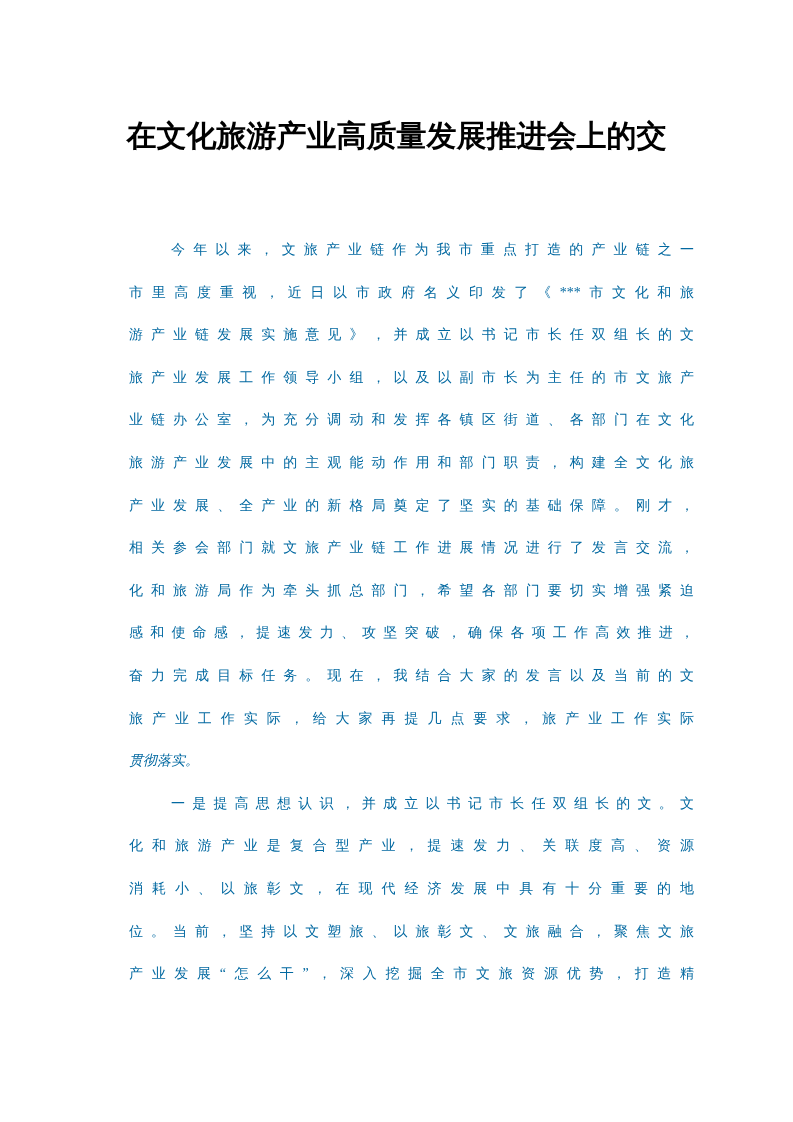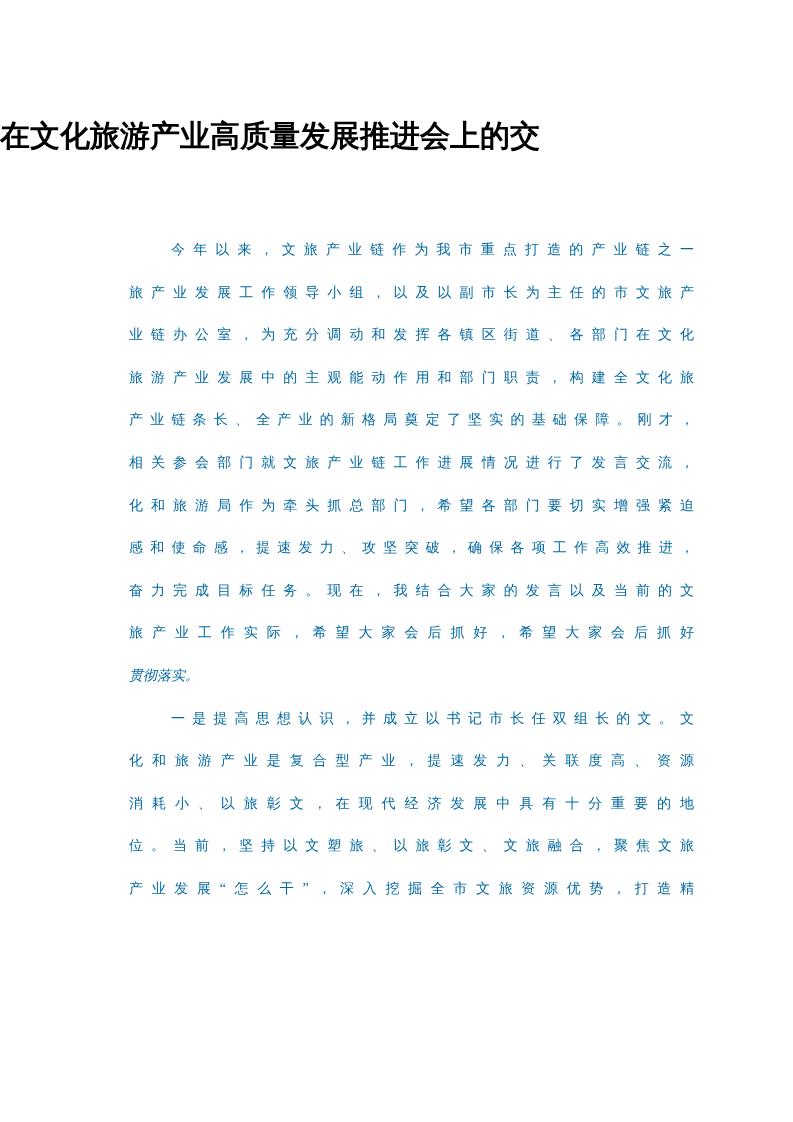--- a/index.html
+++ b/index.html
@@ -15,20 +15,21 @@
     color: #000000;
     font-family: "Liberation Serif", serif;
     overflow: hidden;
   }
   .doc-title {
     position: absolute;
     top: 111px;
     left: 0;
     width: 100%;
     margin: 0;
+    text-align: center;
     font-size: 30px;
     font-weight: 700;
     line-height: 50px;
     color: #000000;
   }
   .doc-body {
     position: absolute;
     left: 121px;
     top: 229px;
     width: 565px;
@@ -54,29 +55,31 @@
 </style>
 </head>
 <body>
 
 <div class="page">
   <h1 class="doc-title">
     <div>在文化旅游产业高质量发展推进会上的交</div>
   </h1>
   <div class="doc-body" id="doc-body">
       <div class="text-line first-line">今年以来，文旅产业链作为我市重点打造的产业链之一</div>
+      <div class="text-line">市里高度重视，近日以市政府名义印发了《***市文化和旅</div>
+      <div class="text-line">游产业链发展实施意见》，并成立以书记市长任双组长的文</div>
       <div class="text-line">旅产业发展工作领导小组，以及以副市长为主任的市文旅产</div>
       <div class="text-line">业链办公室，为充分调动和发挥各镇区街道、各部门在文化</div>
       <div class="text-line">旅游产业发展中的主观能动作用和部门职责，构建全文化旅</div>
-      <div class="text-line">产业链条长、全产业的新格局奠定了坚实的基础保障。刚才，</div>
+      <div class="text-line">产业发展、全产业的新格局奠定了坚实的基础保障。刚才，</div>
       <div class="text-line">相关参会部门就文旅产业链工作进展情况进行了发言交流，</div>
       <div class="text-line">化和旅游局作为牵头抓总部门，希望各部门要切实增强紧迫</div>
       <div class="text-line">感和使命感，提速发力、攻坚突破，确保各项工作高效推进，</div>
       <div class="text-line">奋力完成目标任务。现在，我结合大家的发言以及当前的文</div>
-      <div class="text-line">旅产业工作实际，希望大家会后抓好，希望大家会后抓好</div>
+      <div class="text-line">旅产业工作实际，给大家再提几点要求，旅产业工作实际</div>
       <div class="text-line para-end">贯彻落实。</div>
       <div class="text-line first-line">一是提高思想认识，并成立以书记市长任双组长的文。文</div>
       <div class="text-line">化和旅游产业是复合型产业，提速发力、关联度高、资源</div>
       <div class="text-line">消耗小、以旅彰文，在现代经济发展中具有十分重要的地</div>
       <div class="text-line">位。当前，坚持以文塑旅、以旅彰文、文旅融合，聚焦文旅</div>
       <div class="text-line">产业发展“怎么干”，深入挖掘全市文旅资源优势，打造精</div>
     </div>
 </div>
 
 </body></html>

